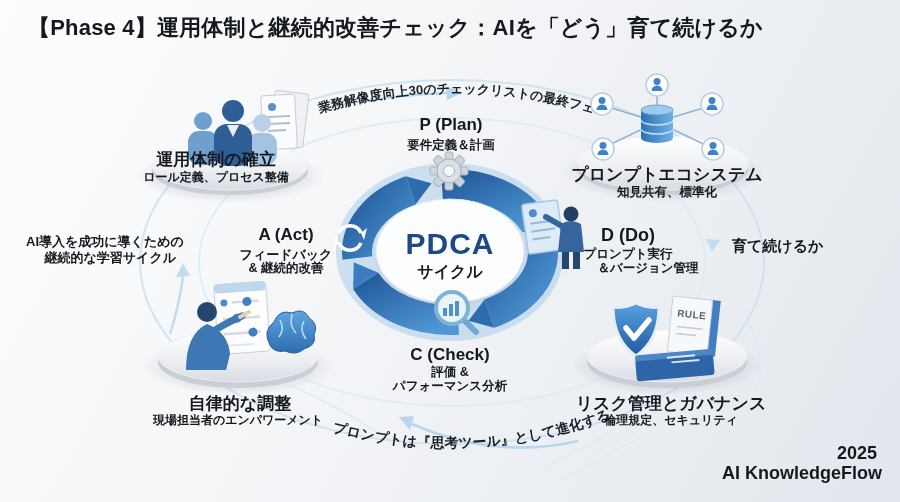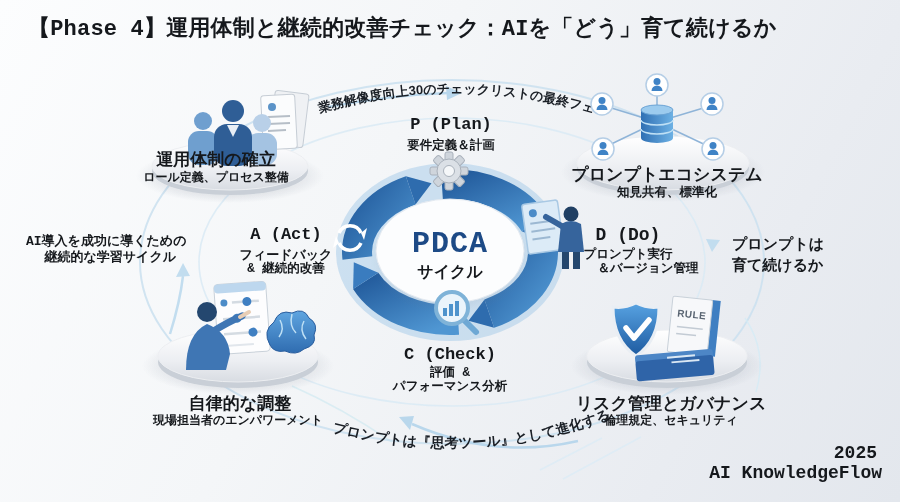--- a/index.html
+++ b/index.html
@@ -4,21 +4,21 @@
 <style>
   html,body{margin:0;padding:0;}
   .stage{
     position:relative;width:900px;height:502px;overflow:hidden;
     background:linear-gradient(118deg,#fcfdfe 0%,#f4f6f8 40%,#e9ecf1 78%,#e3e7ed 100%);
     font-family:"Liberation Sans","DejaVu Sans",sans-serif;
   }
   .stage svg{position:absolute;left:0;top:0;}
   .lbl{
     position:absolute;font-weight:700;color:#15181c;white-space:nowrap;
-    font-family:Liberation Mono, monospace;
+    font-family:Liberation Sans, sans-serif;
   }
   .c{transform:translateX(-50%);text-align:right;}
   .arcText{font-family:"Liberation Sans","DejaVu Sans",sans-serif;font-weight:700;fill:#1a1f26;}
   .ruleText{font-family:"Liberation Sans","DejaVu Sans",sans-serif;font-weight:700;fill:#5a6572;letter-spacing:.5px;}
 </style>
 </head>
 <body>
 
 <div class="stage">
 
@@ -300,20 +300,19 @@
 
 <div class="lbl c" style="left:671px;top:392px;font-size:17px">リスク管理とガバナンス</div>
 <div class="lbl c" style="left:671px;top:412px;font-size:12px">倫理規定、セキュリティ</div>
 
 <div class="lbl" style="left:26px;top:234px;width:150px;text-align:right;font-size:13px;line-height:1.22">
   <div>AI導入を成功に導くための</div>
   <div>継続的な学習サイクル</div>
 </div>
 
 <div class="lbl" style="left:732px;top:235px;font-size:15px;line-height:1.4">
-  <div>プロンプトは</div>
   <div>育て続けるか</div>
 </div>
 
 <div class="lbl" style="right:23px;top:443px;font-size:18px;text-align:right">2025</div>
 <div class="lbl" style="right:18px;top:463px;font-size:18px;text-align:right">AI KnowledgeFlow</div>
 
 </div>
 
 </body></html>

